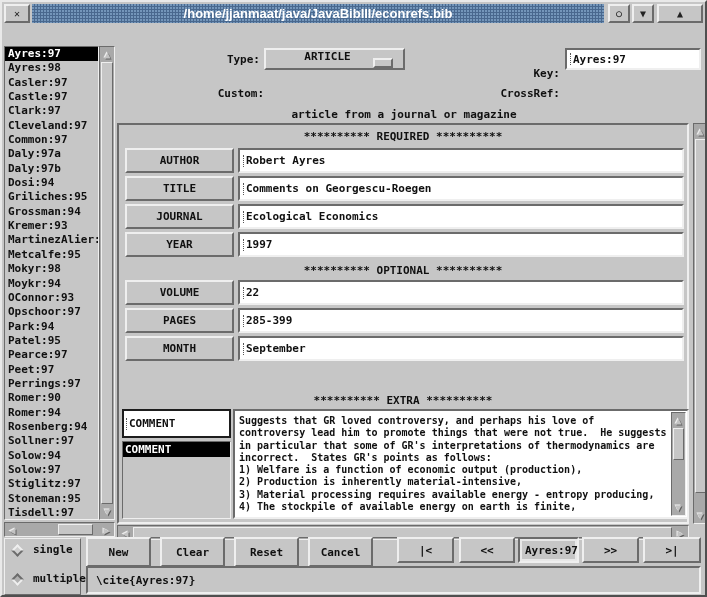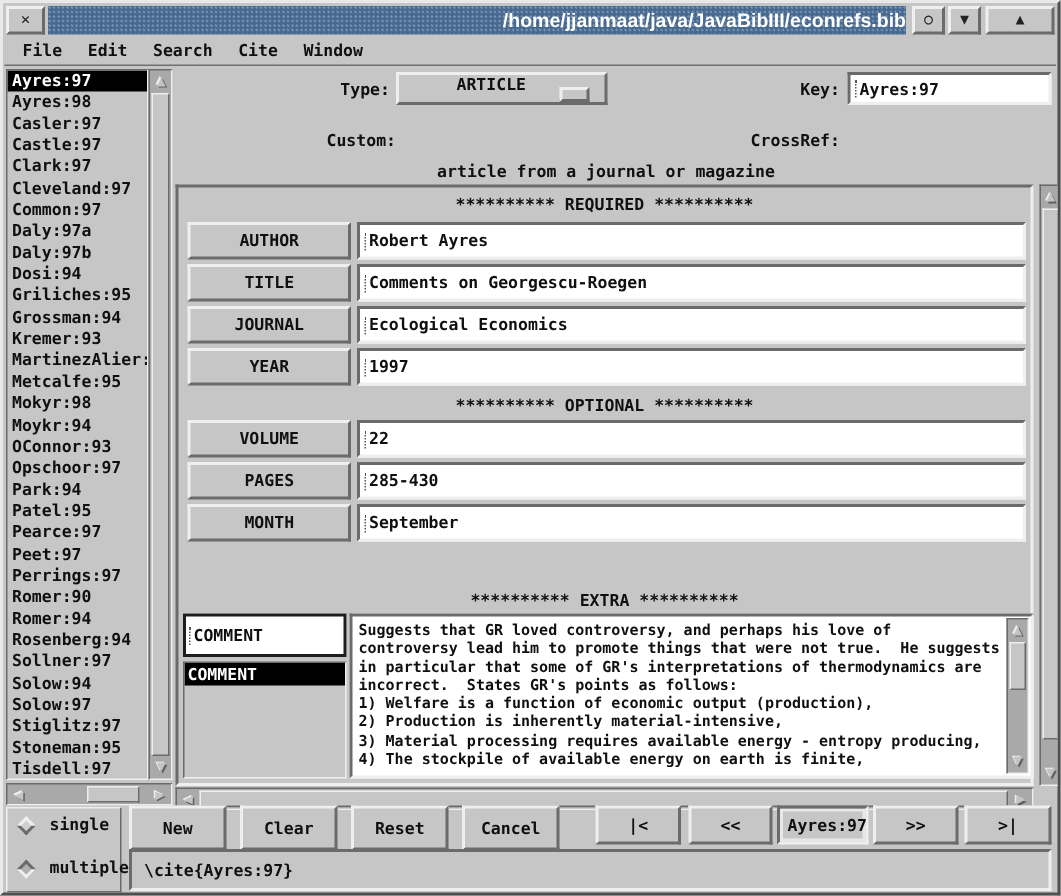--- a/index.html
+++ b/index.html
@@ -15,21 +15,21 @@
   .center{display:flex;align-items:flex-start;justify-content:center;}
   .vcenter{display:flex;align-items:center;}
   .rlabel{text-align:right;}
   
   .titlebar{left:1px;top:1px;right:1px;height:21px;background:#c6c6c6;}
   .tb-btn{top:1px;height:19px;background:#c6c6c6;display:flex;align-items:center;justify-content:center;font-size:10px;color:#222;}
   .title-strip{left:29px;right:100px;top:1px;height:19px;
      background-color:#49688e;
      background-image:radial-gradient(circle at 1px 1px,#7496ba 28%,rgba(0,0,0,0) 30%);
      background-size:3px 3px;
-     color:#ffffff;display:flex;align-items:center;justify-content:flex-end;
+     color:#ffffff;display:flex;align-items:center;justify-content:center;
      font-family:"Liberation Sans",sans-serif;font-size:13px;font-weight:bold;}
   
   .menubar{left:1px;top:22px;right:1px;height:20px;display:flex;align-items:center;gap:17px;
      padding-left:12px;border-bottom:1px solid #6f6f6f;}
   .menu-item{cursor:default;}
   
   .reflist{left:2px;top:44px;width:95px;height:474px;background:#c6c6c6;overflow:hidden;}
   .list-item{height:14.35px;line-height:14.3px;padding-left:3px;white-space:nowrap;overflow:hidden;}
   .list-item.selected{background:#000;color:#fff;}
   
@@ -72,28 +72,20 @@
       <span>○</span>
     </div>
     <div class="abs tb-btn out2" style="right:50px;width:22px;">
       <span>▼</span>
     </div>
     <div class="abs tb-btn out2" style="right:1px;width:46px;">
       <span>▲</span>
     </div>
   </div>
 
-  <div class="abs menubar">
-
-  <span class="menu-item">File</span>
-      <span class="menu-item">Edit</span>
-      <span class="menu-item">Search</span>
-      <span class="menu-item">Cite</span>
-      <span class="menu-item">Window</span>
-    </div>
 
   <div class="abs reflist in1">
 
   <div class="list-item selected"><span>Ayres:97</span></div>
       <div class="list-item"><span>Ayres:98</span></div>
       <div class="list-item"><span>Casler:97</span></div>
       <div class="list-item"><span>Castle:97</span></div>
       <div class="list-item"><span>Clark:97</span></div>
       <div class="list-item"><span>Cleveland:97</span></div>
       <div class="list-item"><span>Common:97</span></div>
@@ -135,21 +127,21 @@
     <div class="sb-arrow" style="left:1px;top:1px;">◀</div>
     <div class="sb-thumb out1" style="left:53px;top:1px;bottom:1px;width:33px;"></div>
     <div class="sb-arrow" style="right:1px;top:1px;">▶</div>
   </div>
 
   <div class="abs rlabel" style="left:180px;top:51px;width:78px;">Type:</div>
   <div class="abs out2 center" style="left:262px;top:46px;width:141px;height:22px;background:#c6c6c6;">
     <span style="margin-right:14px;">ARTICLE</span>
     <span class="opt-ind"></span>
   </div>
-  <div class="abs rlabel" style="left:480px;top:51px;width:78px;">Key:</div>
+  <div class="abs rlabel" style="left:480px;top:65px;width:78px;">Key:</div>
   <div class="abs in2 white vcenter" style="left:563px;top:46px;width:136px;height:22px;padding-left:3px;">
     <span class="caret"></span>
     <span>Ayres:97</span>
   </div>
   <div class="abs rlabel" style="left:180px;top:85px;width:82px;">Custom:</div>
   <div class="abs rlabel" style="left:470px;top:85px;width:88px;">CrossRef:</div>
   <div class="abs" style="left:115px;top:106px;width:574px;text-align:center;">article from a journal or magazine</div>
 
   <div class="abs in2" style="left:115px;top:121px;width:572px;height:401px;">
 
@@ -198,21 +190,21 @@
             <span class="caret"></span>
             <span>22</span>
           </div>
         </div>
 
 
         <div class="frow">
           <div class="flabel out2">PAGES</div>
           <div class="tfield in2">
             <span class="caret"></span>
-            <span>285-430</span>
+            <span>285-399</span>
           </div>
         </div>
 
         <div class="frow">
           <div class="flabel out2">MONTH</div>
           <div class="tfield in2">
             <span class="caret"></span>
             <span>September</span>
           </div>
         </div>

